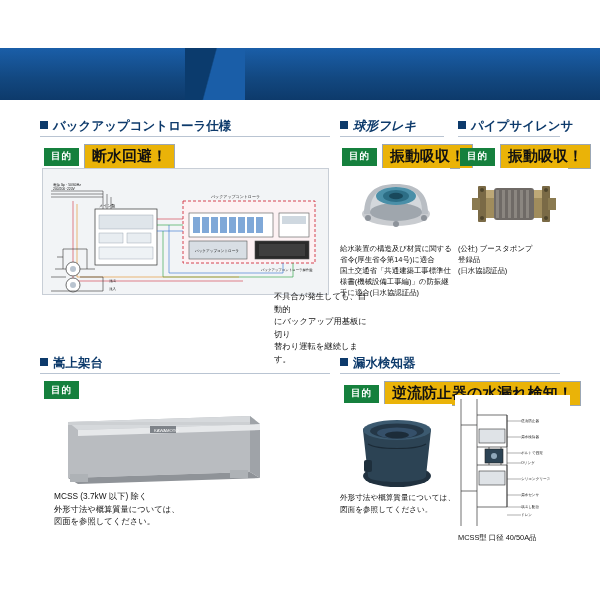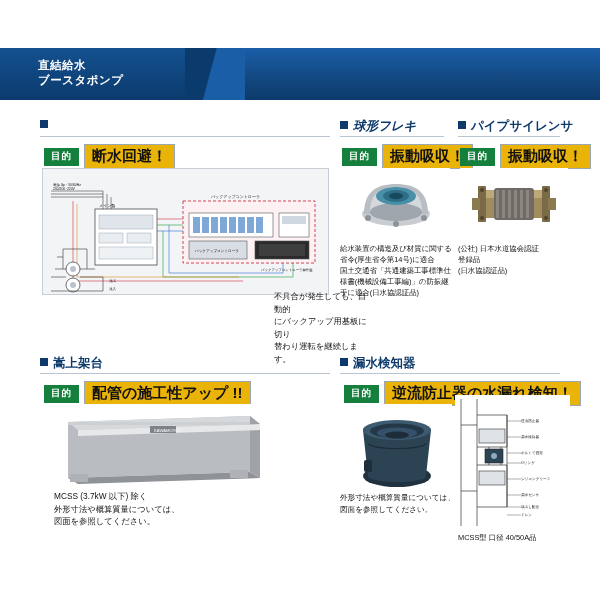--- a/index.html
+++ b/index.html
@@ -77,31 +77,25 @@
     position:absolute;font-size:7.4px;line-height:11px;color:#111;
   }
   .ftr{
     position:absolute;left:0;bottom:0;width:600px;height:16px;background:#ffffff;
   }
 </style>
 </head>
 <body>
 
 <div class="header">
-  <div class="left-block">
-    <div class="ttl">
-      <span>直結給水</span><br>
-      <span>ブースタポンプ</span>
-    </div>
-  </div>
   <div class="diag"></div>
 </div>
 
 <div class="sec-title" style="left:40px;top:118px;">
-  <span class="sq"></span>
+  <span class="sq"></span><span>バックアップコントローラ仕様</span>
 </div>
 <div class="hr" style="left:40px;top:136px;width:290px;"></div>
 
 <div class="purpose" style="left:44px;top:144px;">
   <span class="lbl">目的</span>
   <span class="val">断水回避！</span>
 </div>
 
 <div class="diagram">
   <svg class="inner" viewBox="0 0 285 125" preserveAspectRatio="none">
@@ -244,32 +238,31 @@
     </g>
     <circle cx="22" cy="22" r="2" fill="#4e452c"></circle>
       <circle cx="22" cy="50" r="2" fill="#4e452c"></circle>
     <circle cx="86" cy="22" r="2" fill="#4e452c"></circle>
       <circle cx="86" cy="50" r="2" fill="#4e452c"></circle>
     <rect x="12" y="30" width="8" height="12" fill="#8a7a50"></rect>
     <rect x="88" y="30" width="8" height="12" fill="#8a7a50"></rect>
   </svg>
 </div>
 <div class="cap" style="left:458px;top:243px;width:110px;">
-  <span>(公社) 日本水道協会認証</span><br>
+  <span>(公社) ブースタポンプ</span><br>
   <span>登録品</span><br>
   <span>(日水協認証品)</span>
 </div>
 
 <div class="sec-title" style="left:40px;top:355px;">
   <span class="sq"></span><span>嵩上架台</span>
 </div>
 <div class="hr" style="left:40px;top:373px;width:290px;"></div>
 <div class="purpose" style="left:44px;top:381px;">
   <span class="lbl">目的</span>
-  <span class="val">配管の施工性アップ !!</span>
 </div>
 
 <div class="photo" style="left:54px;top:404px;width:230px;height:84px;">
   <svg viewBox="0 0 230 84" width="230" height="84">
     <rect width="230" height="84" fill="#ffffff"></rect>
     <polygon points="14,18 196,12 196,68 14,74" fill="#b9bcc0"></polygon>
     <polygon points="14,18 196,12 206,20 24,26" fill="#d6d9dc"></polygon>
     <polygon points="196,12 206,20 206,74 196,68" fill="#9fa3a8"></polygon>
     <polygon points="24,26 206,20 206,26 24,32" fill="#e6e8ea"></polygon>
     <polygon points="14,74 196,68 206,74 24,80" fill="#8f9398"></polygon>

